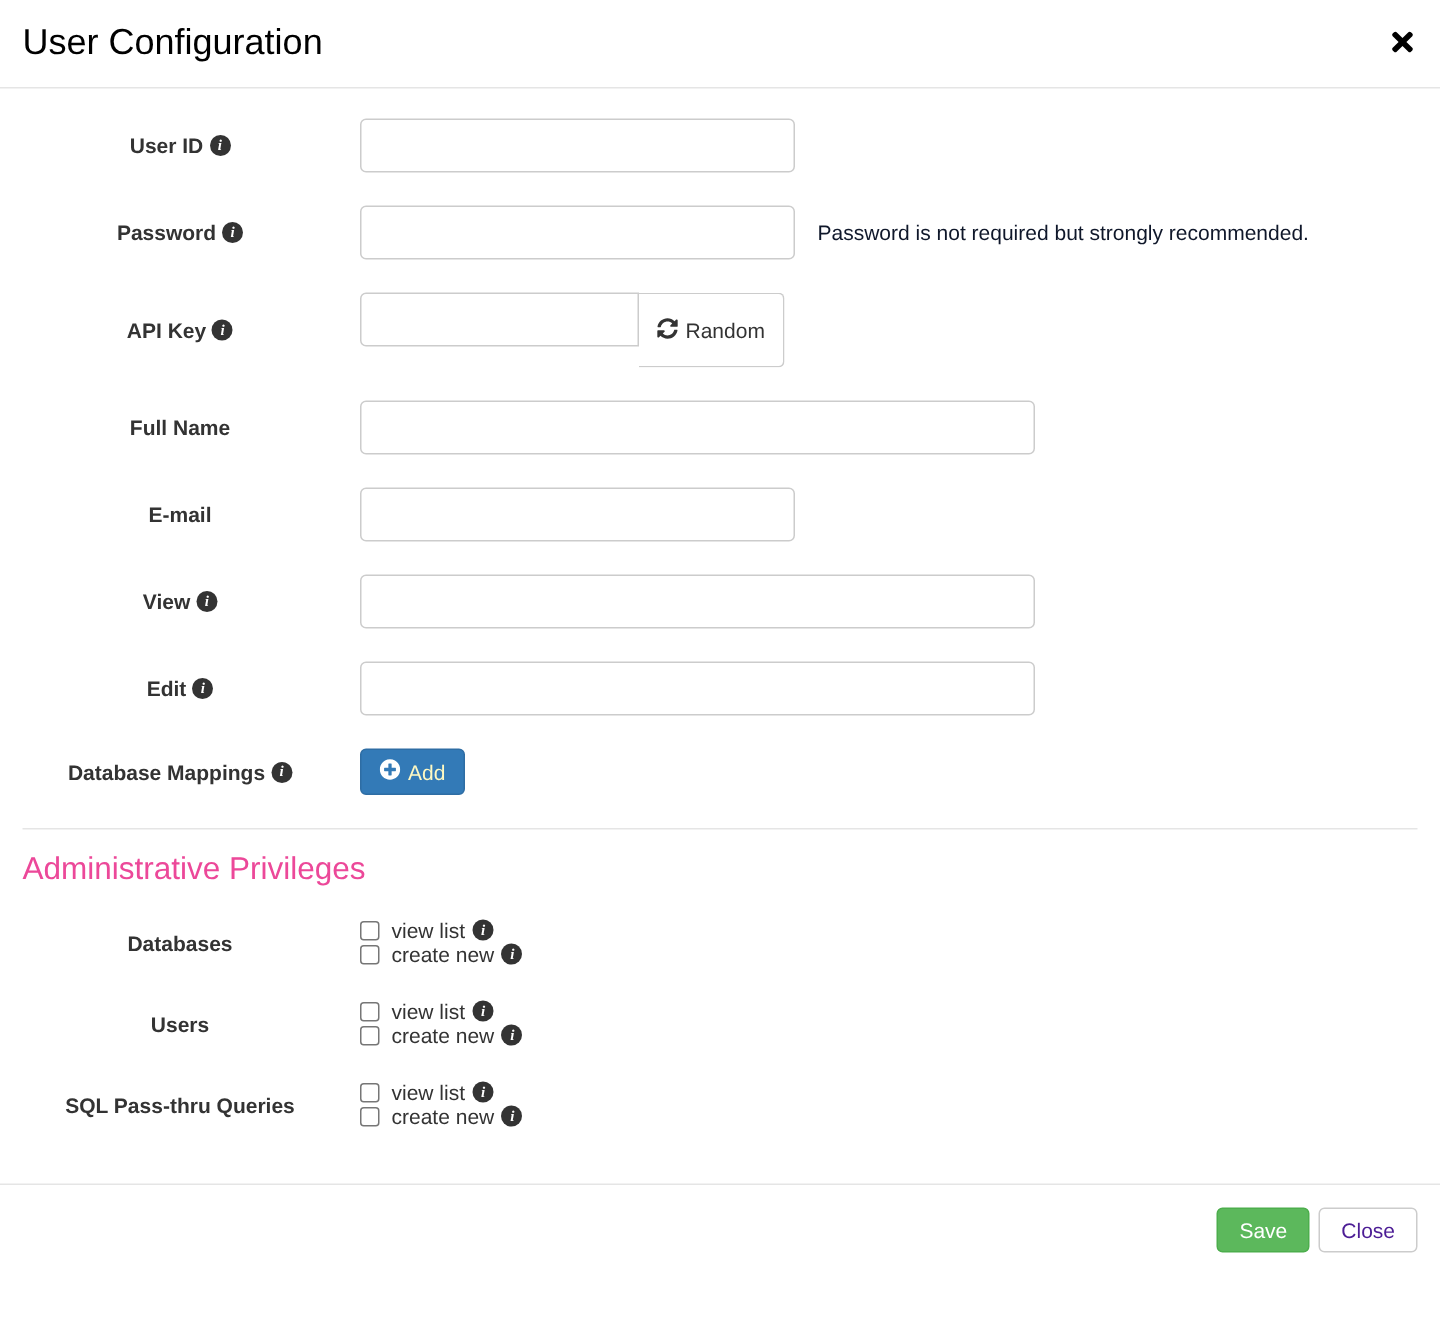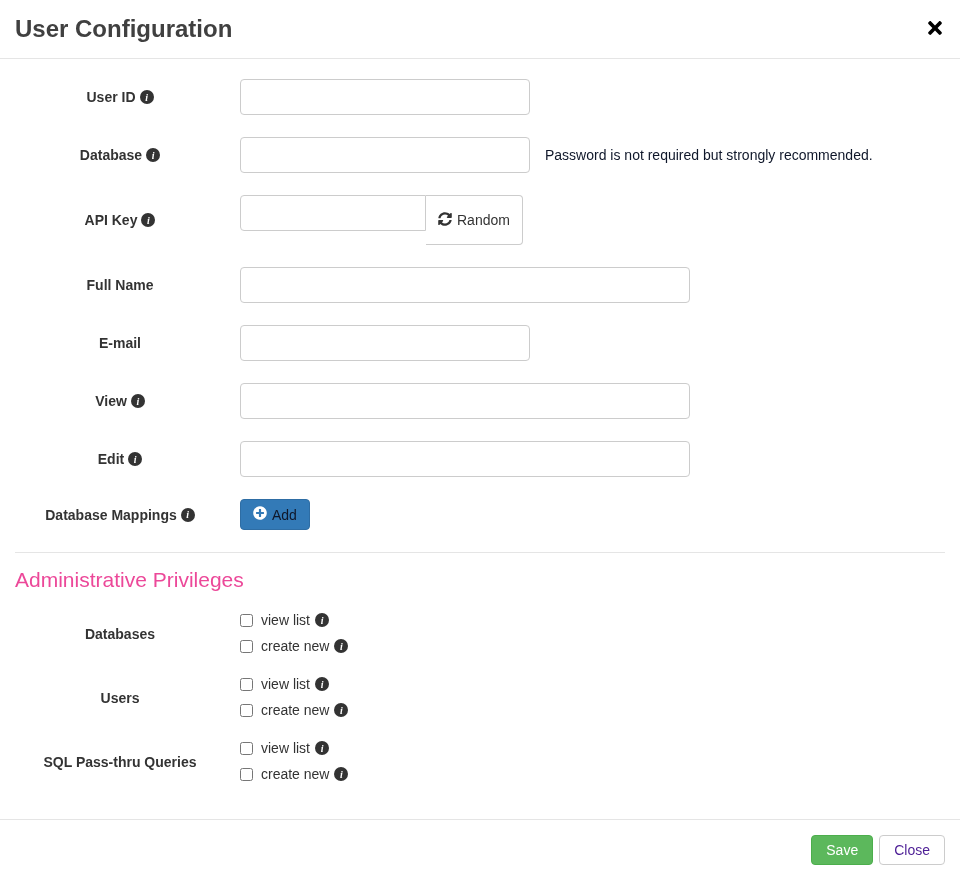--- a/index.html
+++ b/index.html
@@ -16,22 +16,22 @@
     }
     .modal-header {
       display: flex;
       justify-content: space-between;
       align-items: center;
       padding: 15px 15px;
       border-bottom: 1px solid #e5e5e5;
     }
     .modal-title {
       font-size: 24px;
-      font-weight: 700;
-      color: #404040;
+      font-weight: 400;
+      color: #000000;
     }
     .close-btn {
       font-size: 28px;
       font-weight: bold;
       color: #000;
       cursor: pointer;
       line-height: 1;
     }
     .close-btn svg {
       width: 20px;
@@ -93,21 +93,21 @@
       border-left: none;
       border-radius: 0 4px 4px 0;
       cursor: pointer;
       gap: 5px;
       height: 36px;
     }
     .btn-primary {
       display: inline-flex;
       align-items: center;
       gap: 5px;
-      color: #0f172a;
+      color: #fef9c3;
       background-color: #337ab7;
       border: 1px solid #2e6da4;
       padding: 6px 12px;
       font-size: 14px;
       border-radius: 4px;
       cursor: pointer;
       justify-content: flex-end;
     }
     .help-text {
       color: #0f172a;
@@ -145,21 +145,20 @@
     .checkbox-row {
       display: flex;
       margin-bottom: 22px;
     }
     .checkbox-row .form-label {
       padding-top: 1px;
     }
     .checkbox-group {
       display: flex;
       flex-direction: column;
-      gap: 10px;
     }
     .checkbox-item {
       display: flex;
       align-items: center;
       gap: 8px;
     }
     .checkbox-item input[type="checkbox"] {
       width: 13px;
       height: 13px;
       cursor: pointer;
@@ -225,21 +224,21 @@
       <span>User ID</span>
       <span class="info-icon"></span>
     </div>
     <div class="form-control-wrap">
       <input type="text" class="form-control w-290" value="" style="">
     </div>
   </div>
 
   <div class="form-row">
     <div class="form-label">
-      <span>Database</span>
+      <span>Password</span>
       <span class="info-icon"></span>
     </div>
     <div class="form-control-wrap">
       <input type="password" class="form-control w-290" value="" style="">
       <span class="help-text">Password is not required but strongly recommended.</span>
     </div>
   </div>
 
   <div class="form-row">
     <div class="form-label">

